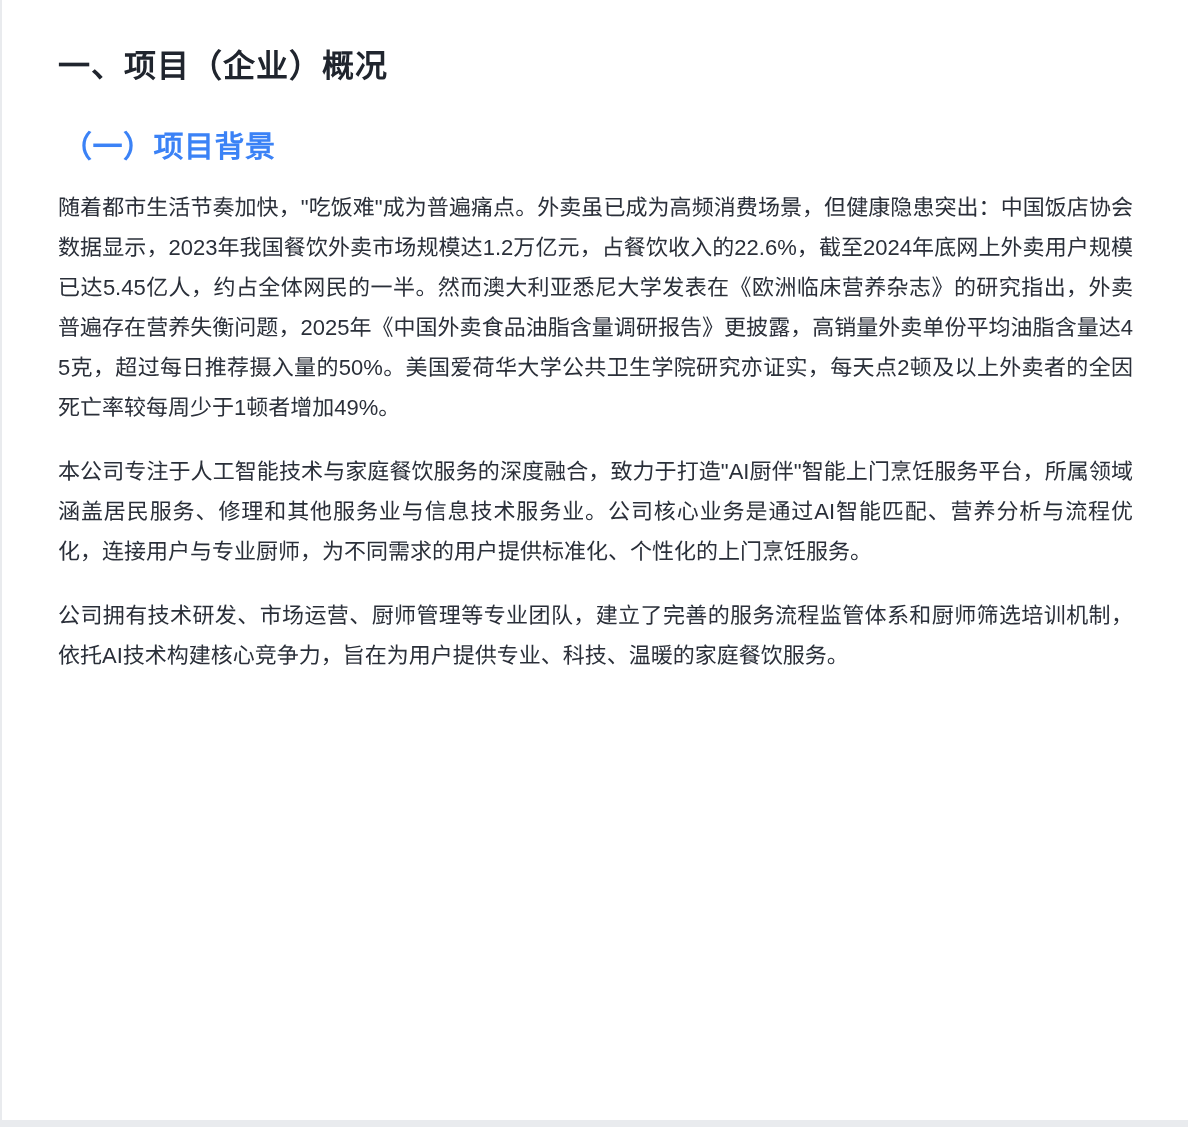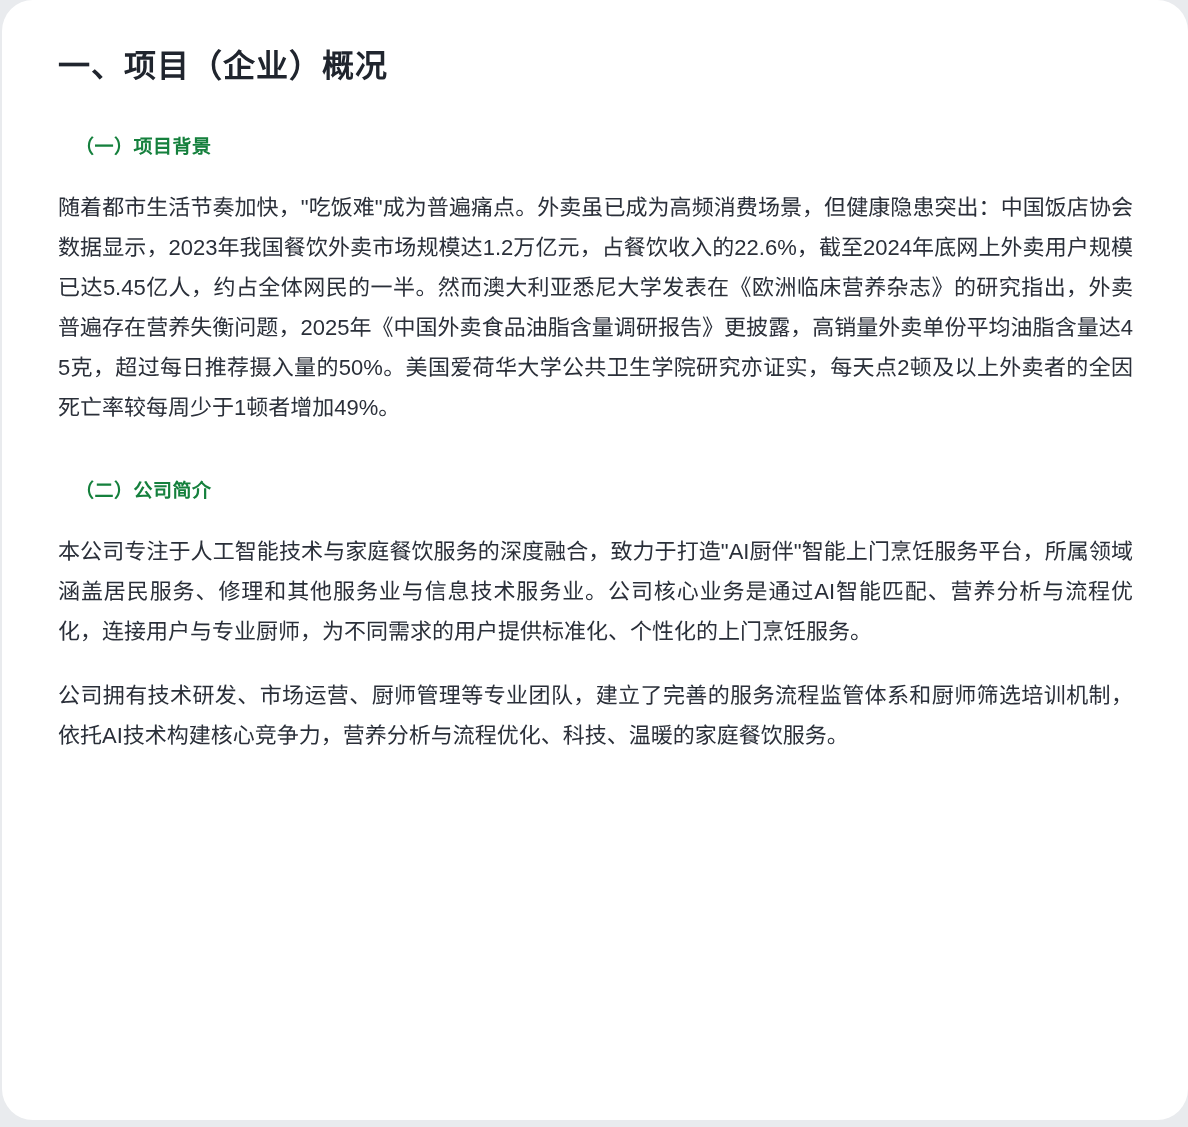--- a/index.html
+++ b/index.html
@@ -18,36 +18,35 @@
   .page {
     position: absolute;
     left: 2px;
     top: 0;
     width: 1186px;
     height: 1120px;
     background: #ffffff;
     box-sizing: border-box;
     padding: 44px 55px 0 56px;
     color: #2a2f39;
-    border-radius: 31px;
   }
   .doc-title {
     font-size: 32px;
     font-weight: 700;
     color: #20252e;
     line-height: 44px;
     margin: 0 0 40px 0;
     letter-spacing: 1px;
   }
   .section-heading {
-    font-size: 19px;
+    font-size: 30px;
     font-weight: 700;
-    color: #15803d;
+    color: #3b82f6;
     line-height: 38px;
-    margin: 44px 0 22px 17px;
+    margin: 44px 0 22px 4px;
     letter-spacing: 0.5px;
   }
   .section:first-of-type .section-heading {
     margin-top: 0;
   }
   .body-paragraph {
     font-size: 22px;
     line-height: 40px;
     color: #2a2f39;
     margin: 0 0 24px 0;
@@ -63,20 +62,19 @@
   <div class="page">
 
     <h1 class="doc-title">一、项目（企业）概况</h1>
 
     <div class="section">
       <h2 class="section-heading">（一）项目背景</h2>
       <p class="body-paragraph">随着都市生活节奏加快，"吃饭难"成为普遍痛点。外卖虽已成为高频消费场景，但健康隐患突出：中国饭店协会数据显示，2023年我国餐饮外卖市场规模达1.2万亿元，占餐饮收入的22.6%，截至2024年底网上外卖用户规模已达5.45亿人，约占全体网民的一半。然而澳大利亚悉尼大学发表在《欧洲临床营养杂志》的研究指出，外卖普遍存在营养失衡问题，2025年《中国外卖食品油脂含量调研报告》更披露，高销量外卖单份平均油脂含量达45克，超过每日推荐摄入量的50%。美国爱荷华大学公共卫生学院研究亦证实，每天点2顿及以上外卖者的全因死亡率较每周少于1顿者增加49%。</p>
     </div>
 
     <div class="section">
-      <h2 class="section-heading">（二）公司简介</h2>
       <p class="body-paragraph">本公司专注于人工智能技术与家庭餐饮服务的深度融合，致力于打造"AI厨伴"智能上门烹饪服务平台，所属领域涵盖居民服务、修理和其他服务业与信息技术服务业。公司核心业务是通过AI智能匹配、营养分析与流程优化，连接用户与专业厨师，为不同需求的用户提供标准化、个性化的上门烹饪服务。</p>
-      <p class="body-paragraph">公司拥有技术研发、市场运营、厨师管理等专业团队，建立了完善的服务流程监管体系和厨师筛选培训机制，依托AI技术构建核心竞争力，营养分析与流程优化、科技、温暖的家庭餐饮服务。</p>
+      <p class="body-paragraph">公司拥有技术研发、市场运营、厨师管理等专业团队，建立了完善的服务流程监管体系和厨师筛选培训机制，依托AI技术构建核心竞争力，旨在为用户提供专业、科技、温暖的家庭餐饮服务。</p>
     </div>
 
 
   </div>
 </div>
 
 </body></html>

